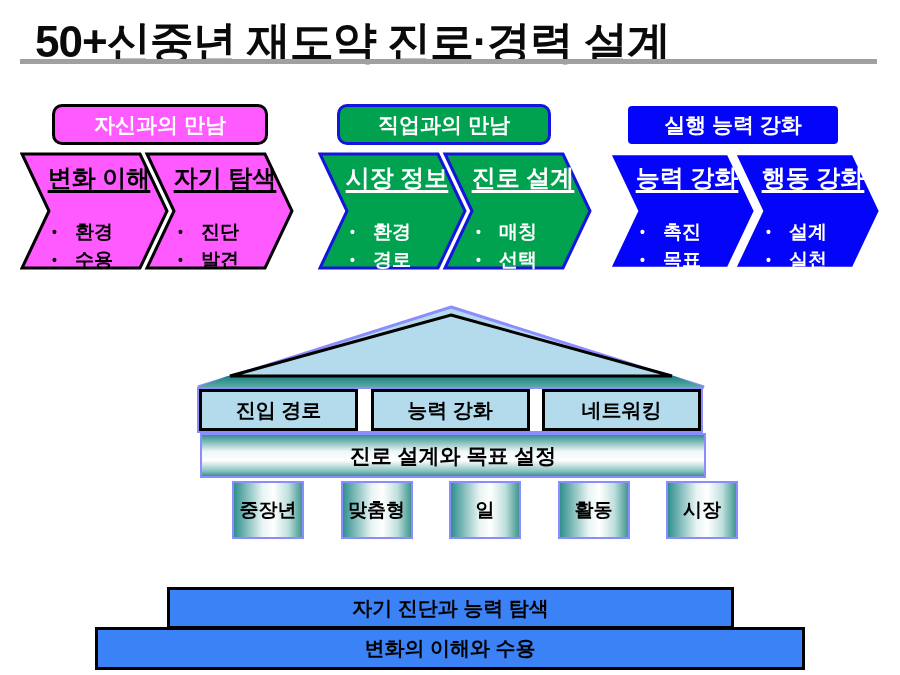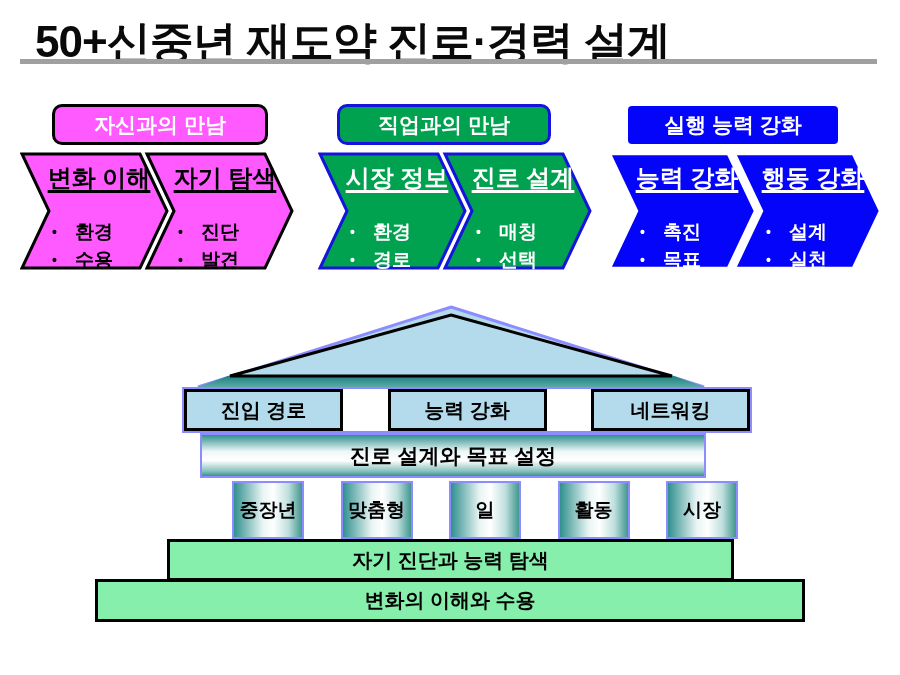--- a/index.html
+++ b/index.html
@@ -36,30 +36,30 @@
   .pos-a{left:22px;width:114px;} .pos-b{left:148px;width:114px;}
   .grp-self .chev-text{color:#000;} .grp-occ .chev-text,.grp-exec .chev-text{color:#fff;}
   .step-heading{margin-top:10px;text-align:center;font-size:24px;text-decoration:underline;text-decoration-thickness:2.5px;text-underline-offset:4px;white-space:nowrap;}
   .step-bullets{margin-top:24px;padding-left:10px;font-size:19px;}
   .bullet-row{display:flex;align-items:center;gap:18px;height:28px;}
   .bullet-marker{font-size:14px;line-height:1;}
   
   .roof{position:absolute;left:195px;top:304px;width:512px;height:86px;}
   .roof svg{position:absolute;left:0;top:0;width:100%;height:100%;}
   .roof-label{position:absolute;left:0;right:0;top:26px;text-align:center;font-size:25px;color:var(--roof-label);}
-  .frieze{position:absolute;left:182px;top:387px;width:570px;height:46px;box-sizing:border-box;border:2px solid var(--periwinkle);background:#fff;display:flex;justify-content:space-between;}
+  .frieze{position:absolute;left:197px;top:387px;width:506px;height:46px;box-sizing:border-box;border:2px solid var(--periwinkle);background:#fff;display:flex;justify-content:space-between;}
   .frieze-box{width:159px;height:100%;box-sizing:border-box;background:var(--lightblue);border:3px solid #000;display:flex;align-items:center;justify-content:center;font-size:20px;white-space:nowrap;}
   .goal-band{position:absolute;left:200px;top:433px;width:506px;height:45px;box-sizing:border-box;border:2px solid var(--periwinkle);
     background:linear-gradient(180deg,#2f908e 0%,#eef7f6 40%,#ffffff 62%,#88c1bf 88%,#3a918e 100%);
     display:flex;align-items:center;justify-content:center;font-size:21px;white-space:nowrap;}
   .pillars{position:absolute;left:200px;top:481px;width:506px;height:58px;display:flex;justify-content:space-between;margin-left:32px;}
   .pillar{width:72px;height:100%;box-sizing:border-box;border:2px solid var(--periwinkle);
     background:linear-gradient(90deg,#2f908e 0%,#e8f4f3 42%,#ffffff 58%,#bedfdd 80%,#41968f 100%);
     display:flex;align-items:center;justify-content:center;font-size:19px;white-space:nowrap;}
-  .base-bar{position:absolute;box-sizing:border-box;background:#86efac;border:3px solid #000;display:flex;align-items:center;justify-content:center;font-size:20px;white-space:nowrap;}
+  .base-bar{position:absolute;box-sizing:border-box;background:#3b82f6;border:3px solid #000;display:flex;align-items:center;justify-content:center;font-size:20px;white-space:nowrap;margin-top:48px;}
   .bar-diagnosis{left:167px;top:539px;width:567px;height:42px;}
   .bar-change{left:95px;top:579px;width:710px;height:43px;}
 </style>
 </head>
 <body>
 
 <div class="page">
 
   <div class="page-title">50+신중년 재도약 진로·경력 설계</div>
   <div class="title-rule"></div>

